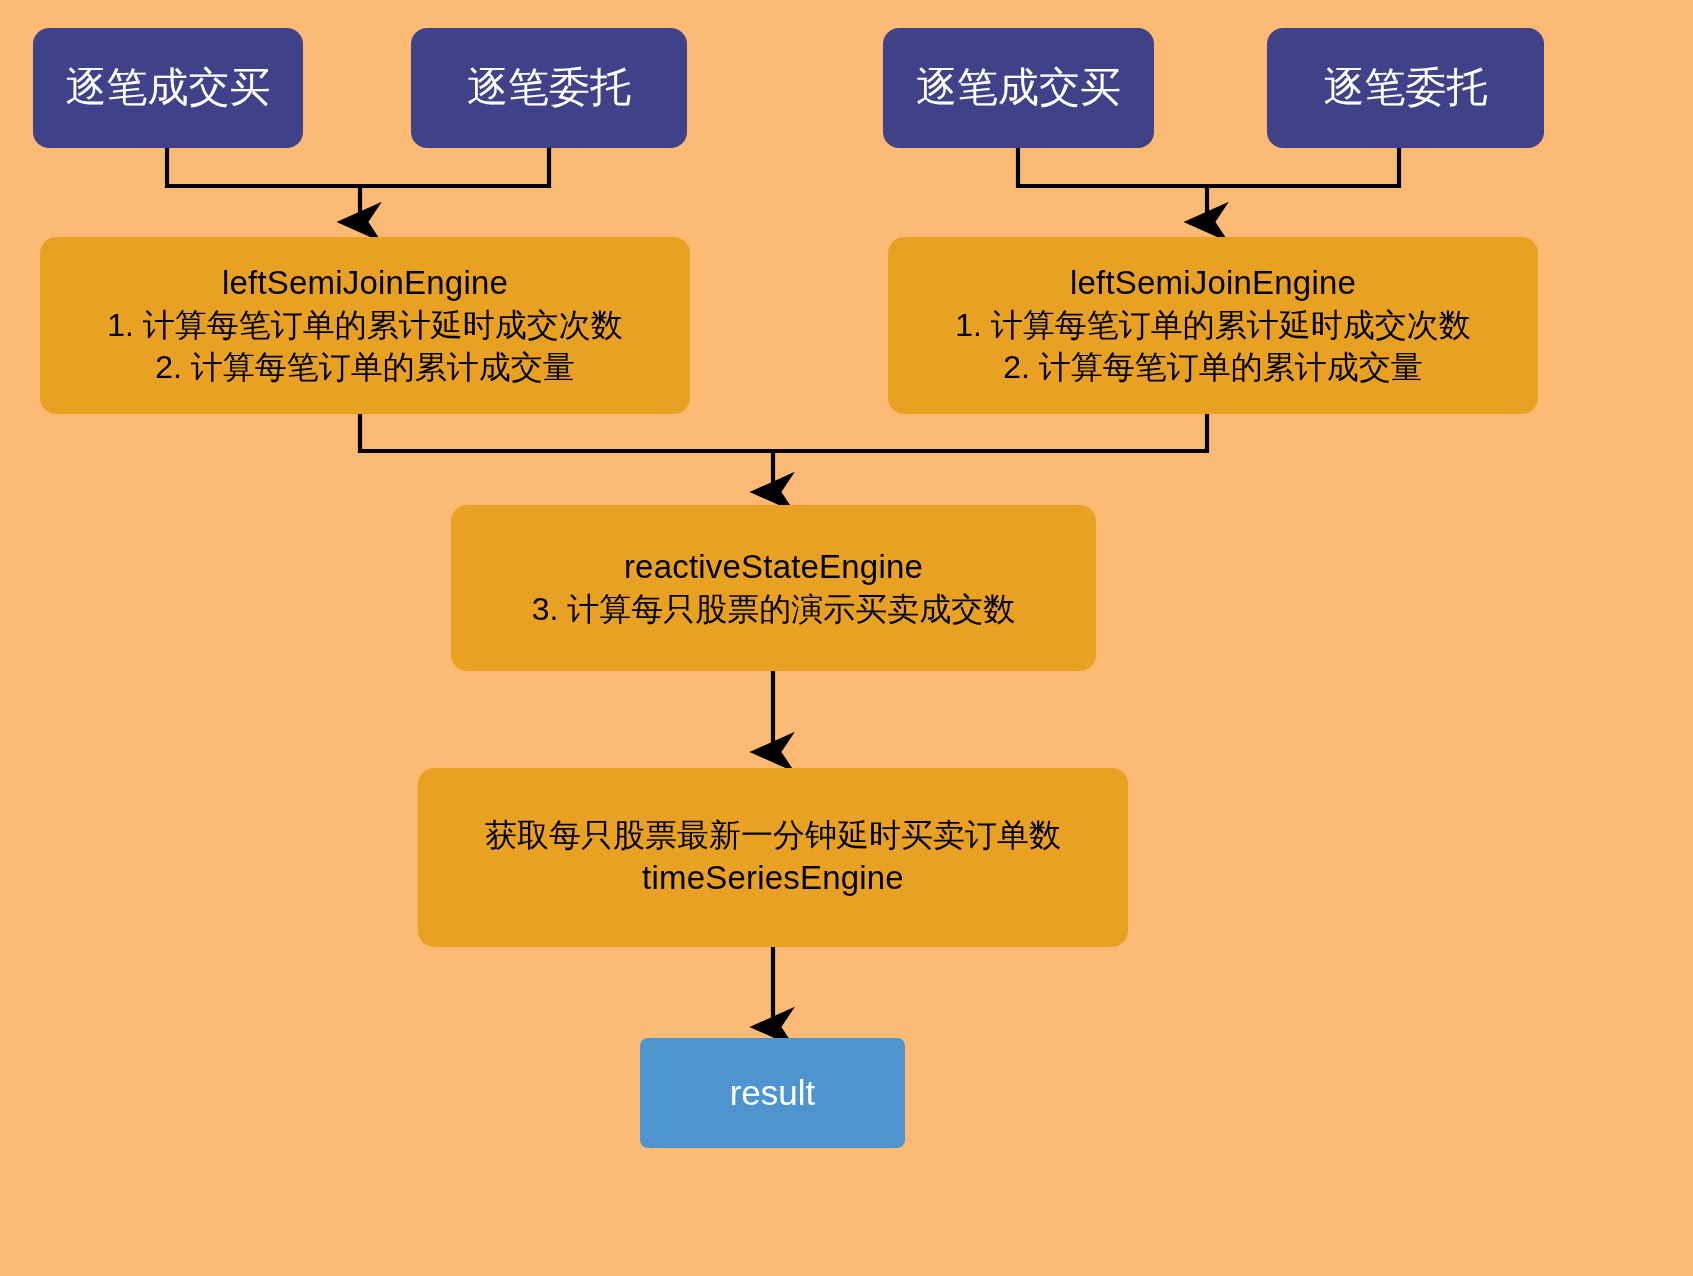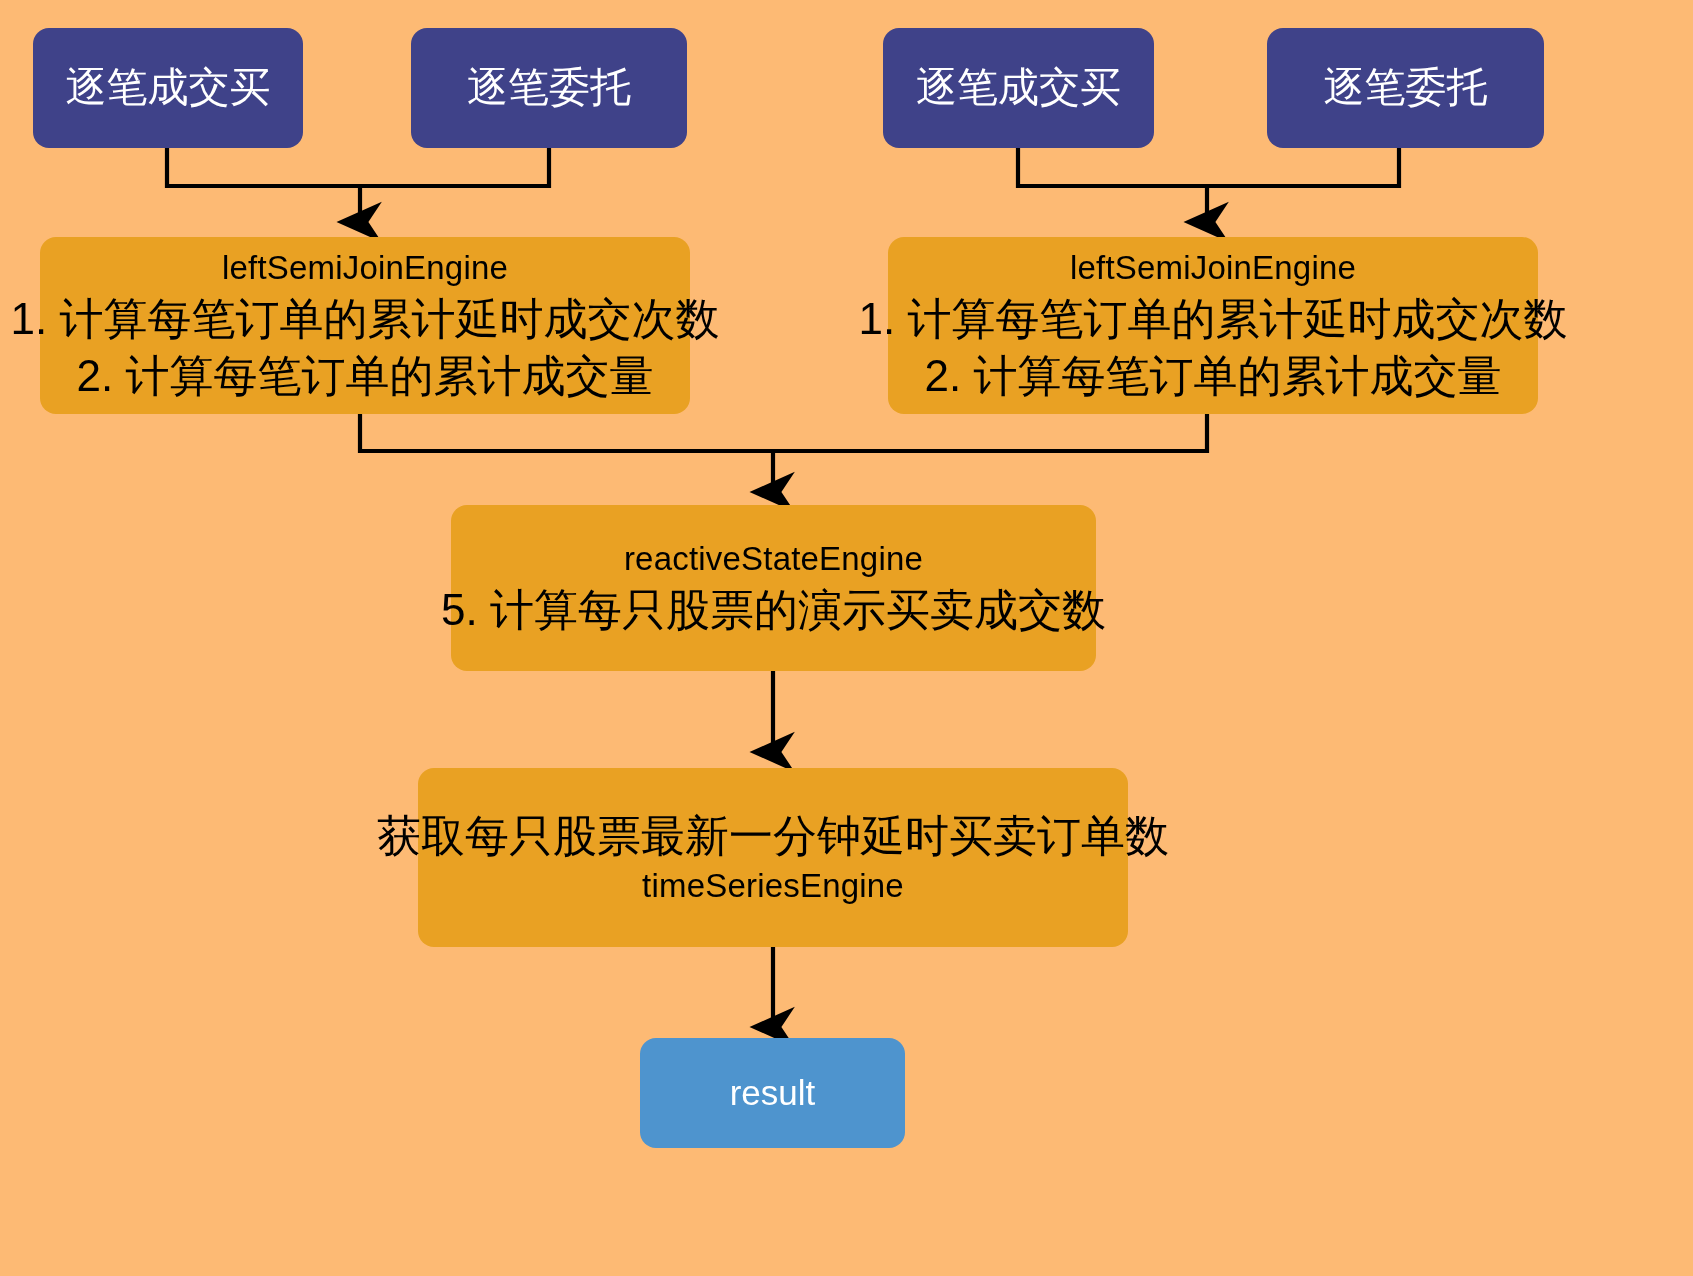--- a/index.html
+++ b/index.html
@@ -51,28 +51,28 @@
     background: #E9A123;
     color: #000000;
     font-size: 34px;
     border-radius: 16px;
     text-align: right;
   }
   .node.result {
     background: #4E94CE;
     color: #ffffff;
     font-size: 34px;
-    border-radius: 16px;
+    border-radius: 8px;
   }
   .node.engine .ln.title {
     font-size: 33px;
     letter-spacing: 0.2px;
   }
   .node.engine .ln.body {
-    font-size: 44px;
+    font-size: 32px;
   }
   .node.result .ln {
     font-size: 35px;
   }
 </style>
 </head>
 <body>
 
 <div id="canvas">
 
@@ -126,21 +126,21 @@
   </div>
 
   <div class="node engine" style="left:888px; top:237px; width:650px; height:177px;">
     <span class="ln title">leftSemiJoinEngine</span>
     <span class="ln body">1. 计算每笔订单的累计延时成交次数</span>
     <span class="ln body">2. 计算每笔订单的累计成交量</span>
   </div>
 
   <div class="node engine" style="left:451px; top:505px; width:645px; height:166px;">
     <span class="ln title">reactiveStateEngine</span>
-    <span class="ln body">5. 计算每只股票的演示买卖成交数</span>
+    <span class="ln body">3. 计算每只股票的演示买卖成交数</span>
   </div>
 
   <div class="node engine" style="left:418px; top:768px; width:710px; height:179px;">
     <span class="ln body">获取每只股票最新一分钟延时买卖订单数</span>
     <span class="ln title">timeSeriesEngine</span>
   </div>
 
   <div class="node result" style="left:640px; top:1038px; width:265px; height:110px;">
     <span class="ln">result</span>
   </div>

